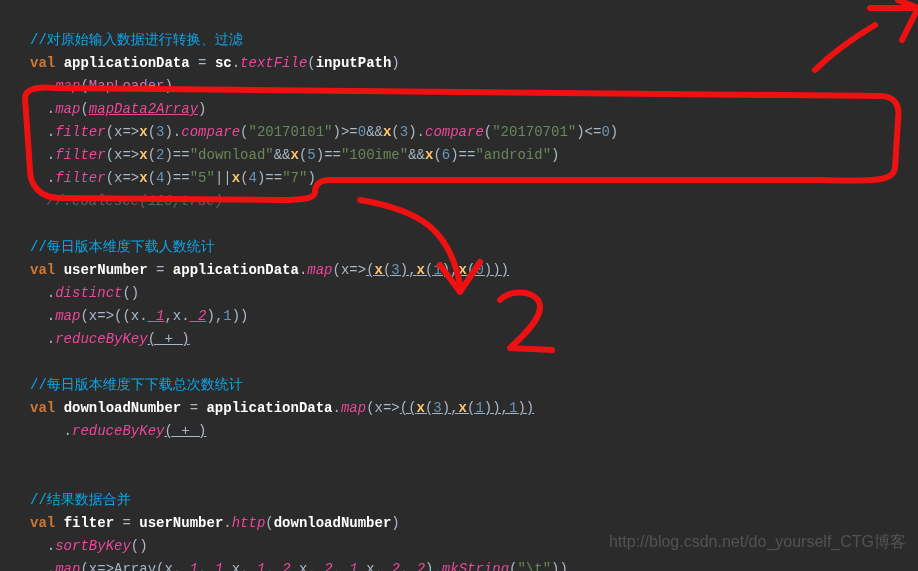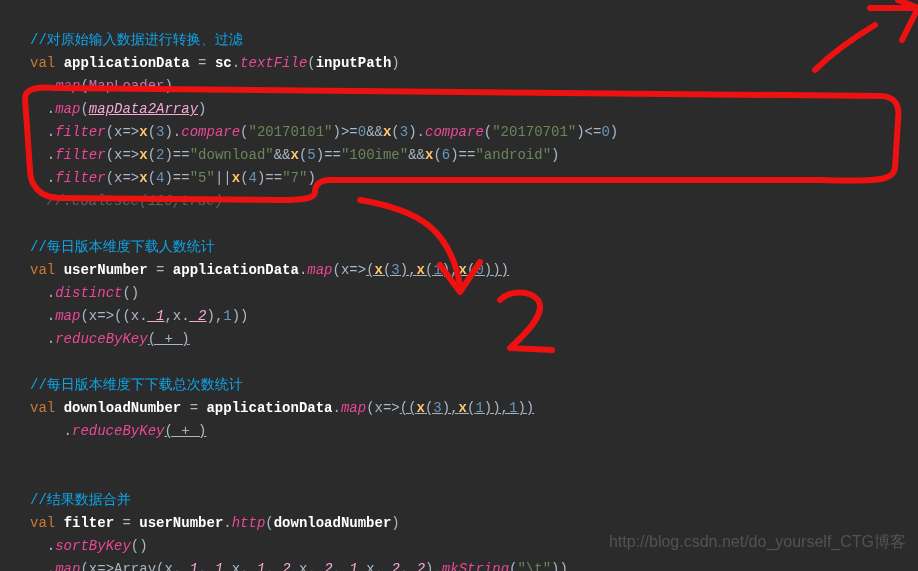--- a/index.html
+++ b/index.html
@@ -14,25 +14,25 @@
     height: 571px;
     overflow: hidden;
     position: relative;
   }
   .code {
     padding: 6px 0 0 30px;
     white-space: pre;
     position: relative;
   }
   .comment { color: #0ea5e9; }
-  .kw { color: #cc7832; font-weight: normal; }
+  .kw { color: #cc7832; font-weight: bold; }
   .ident { color: #ffc66d; font-weight: bold; }
   .plain { color: #ffffff; font-weight: bold; }
   .method { color: #ec4899; font-style: italic; }
-  .pink { color: #f9a8d4; font-style: italic; text-decoration: underline; }
+  .pink { color: #ec4899; font-style: italic; text-decoration: underline; }
   .pinkplain { color: #da6fb0; }
   .str { color: #6a8759; }
   .op { color: #a9b7c6; }
   .paren { color: #a9b7c6; }
   .num { color: #6897bb; }
   .grey { color: #606060; font-style: italic; }
 
   .annotation-layer {
     position:absolute; top:0; left:0; width:918px; height:571px;
     pointer-events:none;

